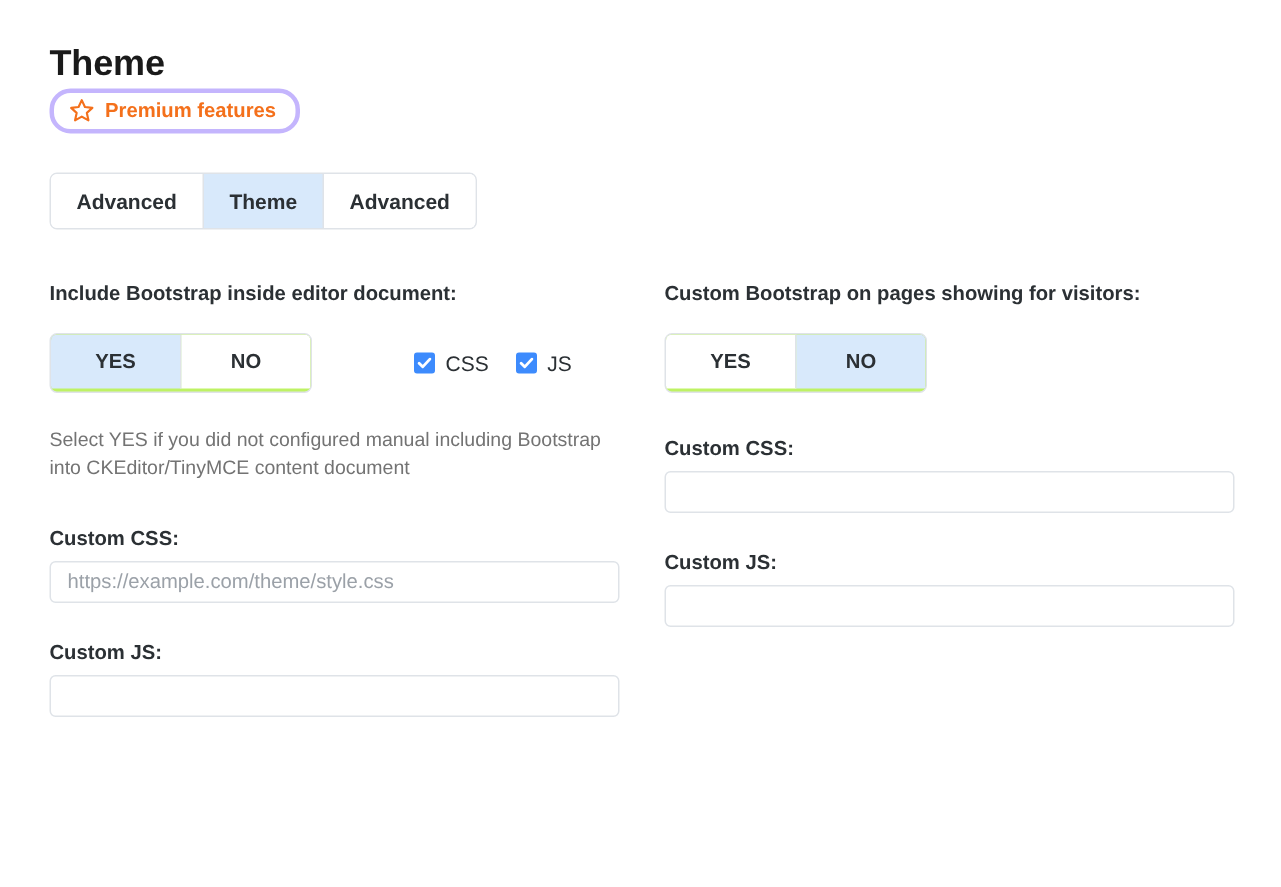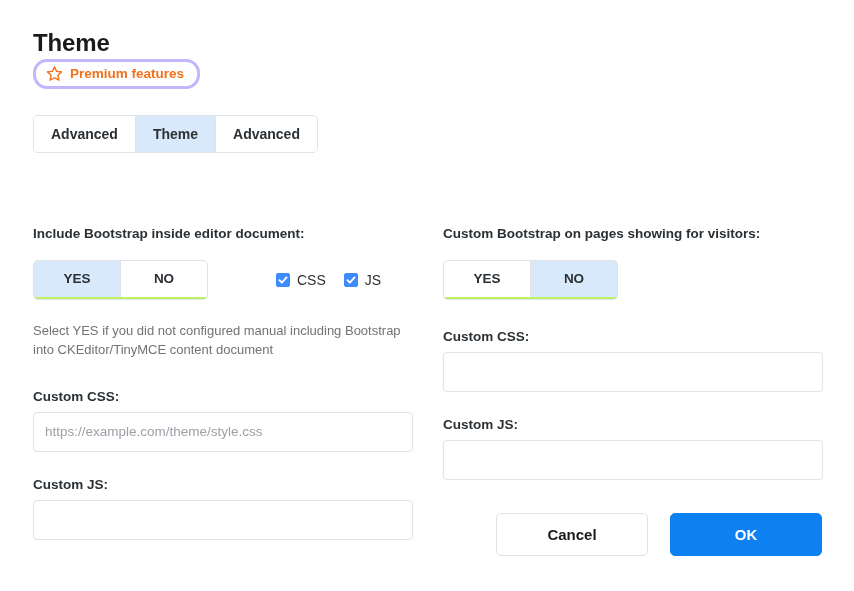--- a/index.html
+++ b/index.html
@@ -91,21 +91,20 @@
   .col-left  { left: 33px; }
   .col-right { left: 443px; }
 
   .section-label {
     font-size: 13.5px;
     font-weight: bold;
     color: #2b3034;
     white-space: nowrap;
     line-height: 1;
     padding-top: 9px;
-    margin-top: 38px;
   }
   .toggle-row {
     display: flex;
     align-items: center;
     margin-top: 20px;
     height: 38px;
   }
   .toggle-group {
     display: flex;
     border: 1px solid #dfe3e8;
@@ -168,21 +167,21 @@
     font-size: 13.5px;
     font-weight: bold;
     color: #2b3034;
     margin-bottom: 8px;
   }
   .field-group { margin-top: 30px; }
   .field-group.js { margin-top: 25px; }
   .text-input {
     display: block;
     width: 380px;
-    height: 40px;
+    height: 28px;
     box-sizing: border-box;
     padding: 6px 11px;
     border: 1px solid #dfe3e8;
     border-radius: 4px;
     background: #ffffff;
     font-family: "Liberation Sans", sans-serif;
     font-size: 13.5px;
     color: #2b3034;
     outline: none;
   }
@@ -299,18 +298,14 @@
       </div>
 
       <div class="field-group js">
         <div class="field-label">Custom JS:</div>
         <input class="text-input" type="text" placeholder="" style="">
       </div>
     </div>
 
   </div>
 
-  <div class="footer">
-    <button class="btn btn-cancel">Cancel</button>
-    <button class="btn btn-ok">OK</button>
-  </div>
 
 </div>
 
 </body></html>

